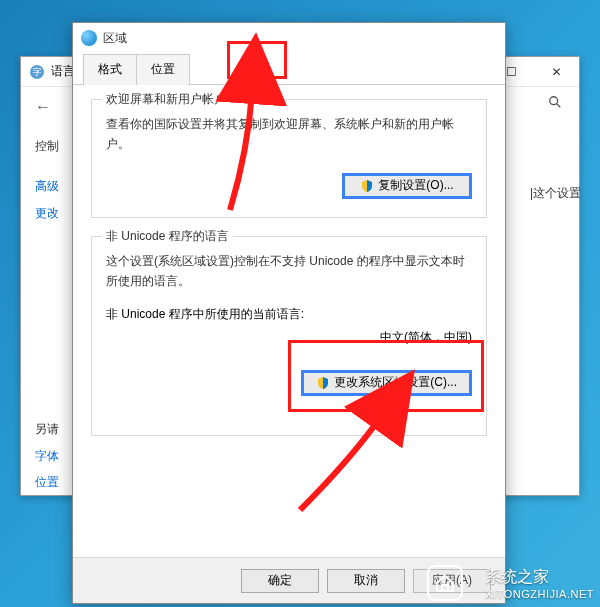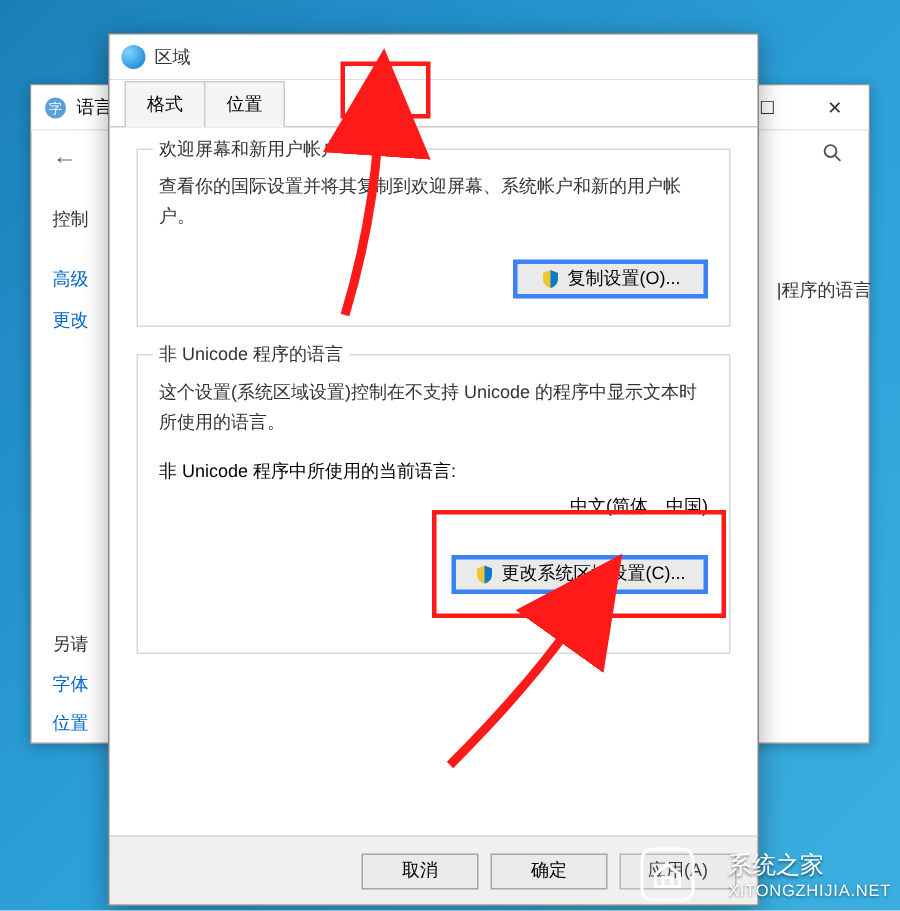--- a/index.html
+++ b/index.html
@@ -56,21 +56,21 @@
     .bg-link { color: #0066cc; cursor: pointer; }
     .bg-right-hint {
       position: absolute; right: -2px; top: 128px;
       color: #333; font-size: 12px;
     }
     
     .dialog {
       position: absolute;
       left: 72px; top: 22px;
       width: 434px; height: 582px;
-      background: #737373;
+      background: #1d4ed8;
       border: 1px solid #888;
       box-shadow: 0 4px 16px rgba(0,0,0,.35);
       display: flex; flex-direction: column;
     }
     .dlg-titlebar {
       height: 30px; display: flex; align-items: center;
       padding: 0 8px; background: #fff;
     }
     .globe-icon {
       width: 16px; height: 16px; margin-right: 6px;
@@ -206,21 +206,21 @@
   <div class="bg-content">
     <div>控制</div>
     <div style="height:14px"></div>
     <div class="bg-link">高级</div>
     <div class="bg-link">更改</div>
     <div style="height:190px"></div>
     <div>另请</div>
     <div class="bg-link">字体</div>
     <div class="bg-link">位置</div>
   </div>
-  <div class="bg-right-hint">|程序的语言</div>
+  <div class="bg-right-hint">|这个设置</div>
 </div>
 
 <div class="dialog">
   <div class="dlg-titlebar">
     <span class="globe-icon"></span>
     <span class="dlg-title">区域</span>
   </div>
   <div class="tabs">
     <div class="tab">格式</div>
     <div class="tab">位置</div>
@@ -256,22 +256,22 @@
                 <path d="M7 1 L12 3 V7 C12 10 9.5 12.5 7 13 V1 Z" fill="#0a7acc"></path>
               </svg>
           </span>
           <span>更改系统区域设置(C)...</span>
         </button>
       </div>
     </div>
 
   </div>
   <div class="dlg-buttons">
+    <button class="btn">确定</button>
     <button class="btn">取消</button>
-    <button class="btn">确定</button>
     <button class="btn" style="opacity:.75">应用(A)</button>
   </div>
 </div>
 
 <div class="hl hl-tab"></div>
 <div class="hl hl-btn"></div>
 
 <svg class="arrows">
   <defs>
     <marker id="ah" markerWidth="12" markerHeight="12" refX="2" refY="6" orient="auto">

